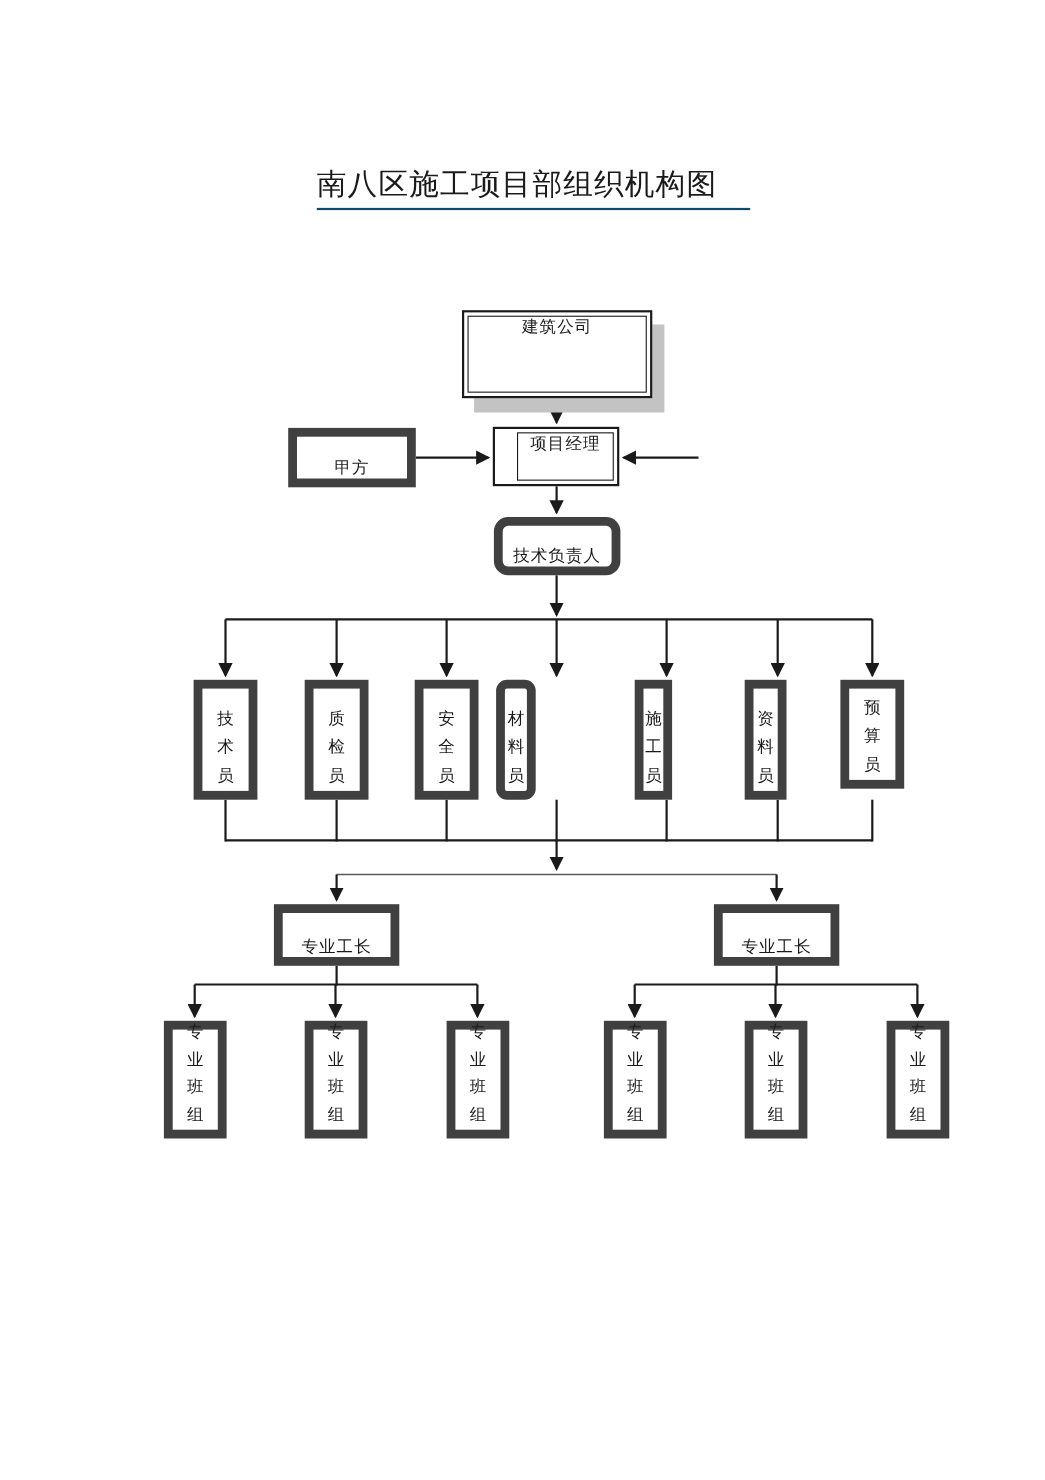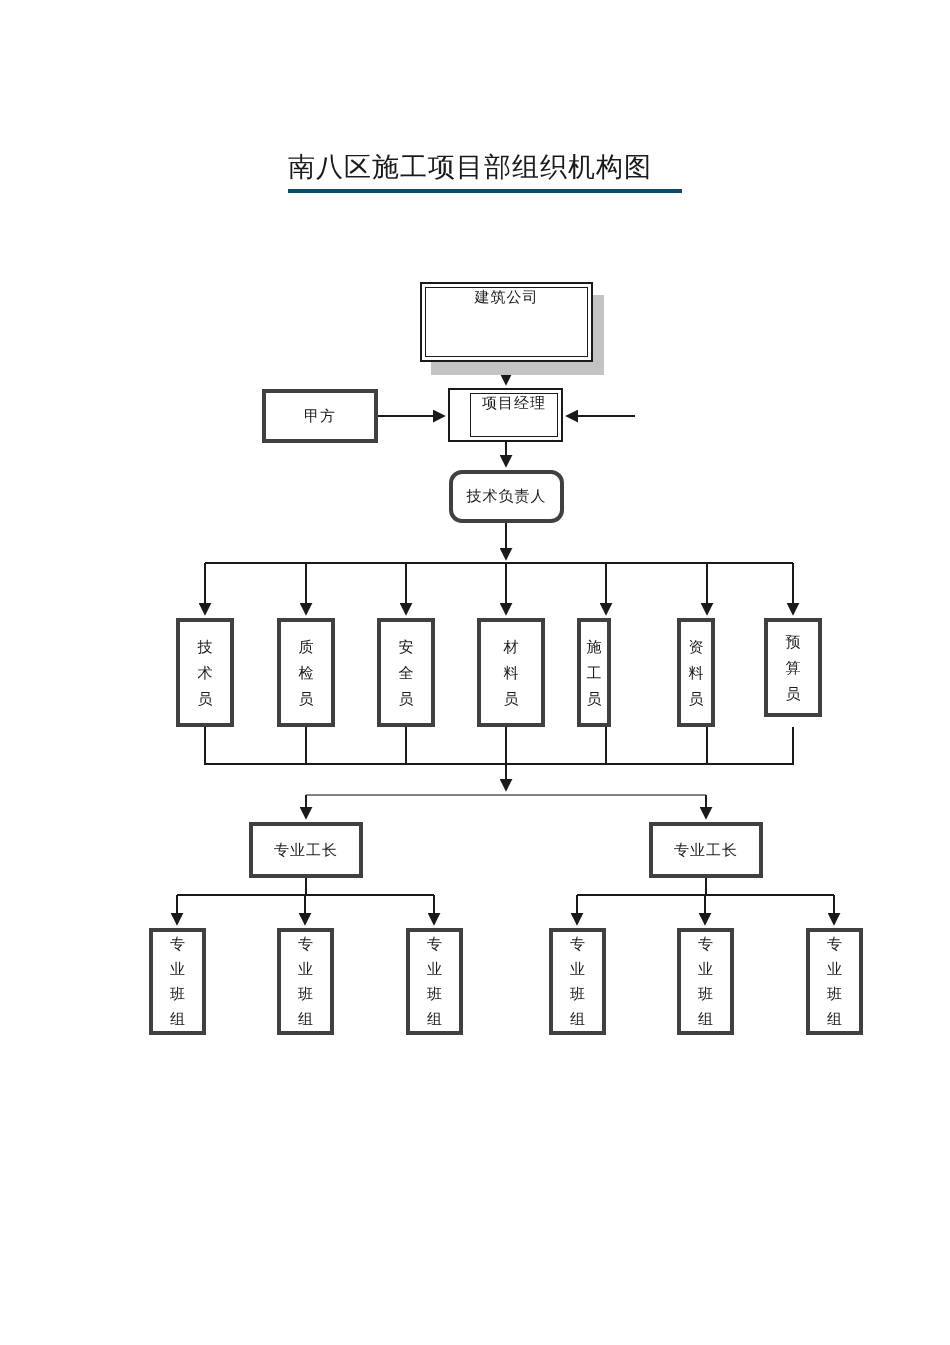--- a/index.html
+++ b/index.html
@@ -3,26 +3,26 @@
 <meta charset="utf-8">
 <style>
   html,body{margin:0;padding:0;background:#ffffff;}
   .page{
     position:relative;width:950px;height:1345px;background:#ffffff;overflow:hidden;
     font-family:"Liberation Serif","DejaVu Serif",serif;color:#1a1a1a;
   }
   .title{
     position:absolute;left:288px;top:149px;
     font-size:27px;letter-spacing:1px;white-space:nowrap;
-    border-bottom:4px solid #0c4a6e;padding:0 30px 4px 0;
+    border-bottom:2px solid #0c4a6e;padding:0 30px 4px 0;
   }
   svg.wires{position:absolute;left:0;top:0;}
   .box{
-    position:absolute;box-sizing:border-box;border:4px solid #404040;background:#fff;
-    display:flex;align-items:center;justify-content:center;
+    position:absolute;box-sizing:border-box;border:8px solid #404040;background:#fff;
+    display:flex;align-items:flex-end;justify-content:center;
     font-size:15px;letter-spacing:1px;
   }
   .dbox{
     position:absolute;box-sizing:border-box;border:2px solid #1a1a1a;background:#fff;padding:3px;
   }
   .dbox .in{
     box-sizing:border-box;border:1px solid #1a1a1a;width:100%;height:100%;
     display:flex;align-items:flex-start;justify-content:center;font-size:15px;letter-spacing:1px;background:#fff;
   }
   .shadowed{box-shadow:11px 13px 0 #c3c3c3;}
@@ -116,21 +116,21 @@
 
   <div class="box" style="left:176px;top:618px;width:58px;height:109px;">
     <span class="vlabel">技术员</span>
   </div>
   <div class="box" style="left:277px;top:618px;width:58px;height:109px;">
     <span class="vlabel">质检员</span>
   </div>
   <div class="box" style="left:377px;top:618px;width:58px;height:109px;">
     <span class="vlabel">安全员</span>
   </div>
-  <div class="box" style="left:477px;top:618px;width:68px;height:109px;">
+  <div class="box" style="left:451px;top:618px;width:36px;height:109px;border-radius:10px;">
     <span class="vlabel">材料员</span>
   </div>
   <div class="box" style="left:577px;top:618px;width:34px;height:109px;">
     <span class="vlabel">施工员</span>
   </div>
   <div class="box" style="left:677px;top:618px;width:38px;height:109px;">
     <span class="vlabel">资料员</span>
   </div>
   <div class="box" style="left:764px;top:618px;width:58px;height:99px;">
     <span class="vlabel">预算员</span>

